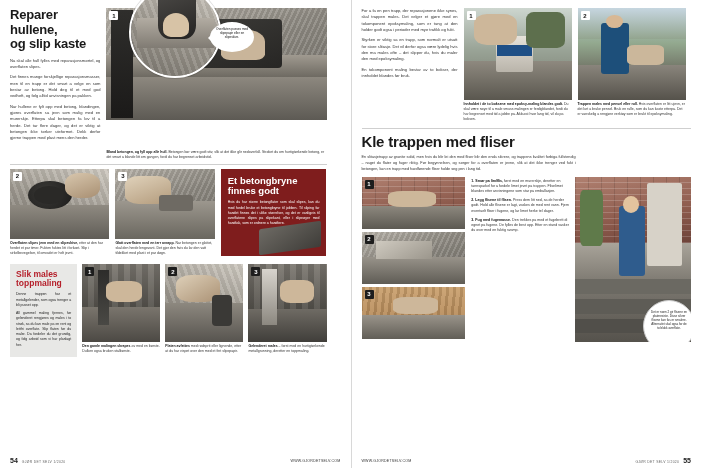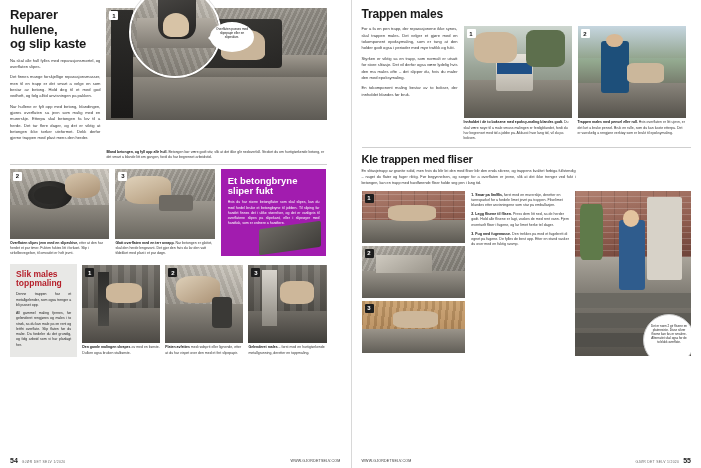--- a/index.html
+++ b/index.html
@@ -51,21 +51,21 @@
       linear-gradient(180deg,#b9ccd8 0%, #93a98f 38%, #6e6f62 70%, #54534c 100%); }
   .brickbg { background:
       repeating-linear-gradient(0deg, rgba(255,255,255,.18) 0 1px, rgba(0,0,0,0) 1px 6px),
       repeating-linear-gradient(90deg, rgba(0,0,0,.12) 0 1px, rgba(0,0,0,0) 1px 13px),
       linear-gradient(170deg,#b08070 0%, #8c5a4c 60%, #6d4339 100%); }
   .woodbg { background:
       repeating-linear-gradient(96deg, rgba(0,0,0,.10) 0 3px, rgba(255,255,255,.07) 3px 7px),
       linear-gradient(180deg,#caa06d 0%, #a87c4d 100%); }
 
   
-  .box-red { background:#a21caf; color:#fff; }
+  .box-red { background:#7f1d1d; color:#fff; }
   .box-grey { background:#e8e8e6; }
   .box-title {
     font-size:9.5px; font-weight:bold; line-height:1.08; margin:0 0 4px 0;
   }
   .box-red p { font-size:3.5px; line-height:1.5; color:#fff; margin:0 0 3px 0; text-align:justify;}
   .box-grey p { font-size:3.5px; line-height:1.5; color:#222; margin:0 0 3px 0; text-align:justify;}
 
   
   .footer {
     position:absolute; bottom:4px; left:10px; right:10px;
@@ -176,30 +176,30 @@
         </div>
         <div class="cap">
           <b>Glatt overflaten med en terr avrapp.</b>
           <span>Når betongen er glattet, skal den herde lengevant. Det gjør den hvis du lar den vått tildekket med plast i et par døgn.</span>
         </div>
       </div>
 
       <div class="box-red" style="width:110px; padding:7px 7px 6px 7px; position:relative;">
         <div class="box-title">
           <span>Et betongbryne</span><br>
-          <span>sliper fukt</span>
+          <span>finnes godt</span>
         </div>
         <p>Hvis du har større betongflater som skal slipes, kan du med fordel bruke et betongbryne til jobben. Til sliping får håndet finnes det i ulike størrelser, og det er vanligvis til overflatene slipes på slipekant, eller i slipeøyer med håndtak, som er ordnere å håndtere.</p>
         <div style="position:absolute; right:5px; bottom:5px; width:62px; height:26px;
                     background:linear-gradient(150deg,#6d6a64,#3f3d39);
                     transform:skewY(-8deg); border-radius:2px;"></div>
       </div>
     </div>
 
-    <div style="display:flex; gap:5px; margin-top:8px;align-items:center;">
+    <div style="display:flex; gap:5px; margin-top:8px;">
       <div class="box-grey" style="width:70px; padding:6px;">
         <div class="box-title" style="color:#b51f2a; font-size:8.5px;">
           <span>Slik males</span><br>
           <span>toppmaling</span>
         </div>
         <p>Denne trappen har et metallgelender, som også trenger å bli pusset opp.</p>
         <p>All gammel maling fjernes, før gelenderet rengjøres og males i to strøk, så du kan male på en rent og lettfri overflate. Slip flaten før du maler. Da fordeler du det grundig, og følg arbeid som vi har planlagt her.</p>
       </div>
 
       <div style="width:82px;">
@@ -246,21 +246,20 @@
       <div style="display:flex; align-items:baseline; gap:4px;">
         <span class="pg">54</span>
         <span class="mid">GJØR DET SELV  1/2020</span>
       </div>
       <span class="url">WWW.GJORDETSELV.COM</span>
     </div>
   </div>
 
   <div class="page right">
 
-    <h1 class="head" style="font-size:12px; margin-bottom:5px;">Trappen males</h1>
 
     <div style="display:flex; gap:6px;">
       <div style="width:96px;">
         <p class="body">For å få en pen trapp, der reparasjonene ikke synes, skal trappen males. Det velger et gjøre med en tokomponent epoksymaling, som er tung at den holder godt også i perioder med mye trafikk og fukt.</p>
         <p class="body">Styrken er viktig så en trapp, som normalt er utsatt for store slitasje. Det vil derfor også være lydelig hvis den må males ofte – det slipper du, hvis du maler den med epoksymaling.</p>
         <p class="body">En tokomponent maling består av to bokser, der innholdet blandes før bruk.</p>
       </div>
 
       <div style="width:108px;">
         <div class="ph" style="height:92px; background:linear-gradient(180deg,#cdd6cf 0%,#9aa497 45%,#6f7366 100%);">
@@ -289,21 +288,21 @@
         <div class="cap">
           <b>Trappen males med pensel eller rull.</b>
           <span>Hvis overflaten er litt ujevn, er det lurt å bruke pensel. Bruk en rulle, som du kan kaste etterpå. Det er vanskelig å rengjøre verktøy som er brukt til epoksymaling.</span>
         </div>
       </div>
     </div>
 
     <div class="hr" style="margin:6px 0 5px 0;"></div>
 
     <div style="position:relative;">
-      <h1 class="head" style="font-size:11px; margin-bottom:4px;">Kle trappen med fliser</h1>
+      <h1 class="head" style="font-size:15px; margin-bottom:4px;">Kle trappen med fliser</h1>
       <p class="body" style="font-size:3.8px; width:214px;">En slitasjetrapp av granite solid, men hvis du blir lei den med fliser blir den enda sikrere, og trappens kvalitet forbigå fullstendig – naget du flater og fuger riktig. Før begynnelsen, og sørger for å overflaten er jevne, slik at det ikke trenger ved fukt i betongen, kan en trapp med hardførende fliser holde seg pen i lang tid.</p>
 
       <div style="display:flex; gap:6px; margin-top:4px;">
 
         <div style="width:104px;">
           <div class="ph brickbg" style="height:52px; margin-bottom:3px;">
             <div style="position:absolute; left:0; top:56%; width:100%; height:44%; background:linear-gradient(180deg,#8d887e,#5c5952);"></div>
             <div style="position:absolute; left:26%; top:28%; width:46%; height:30%; background:#cdb79a; border-radius:30%;"></div>
             <div class="num numdark">1</div>
           </div>

